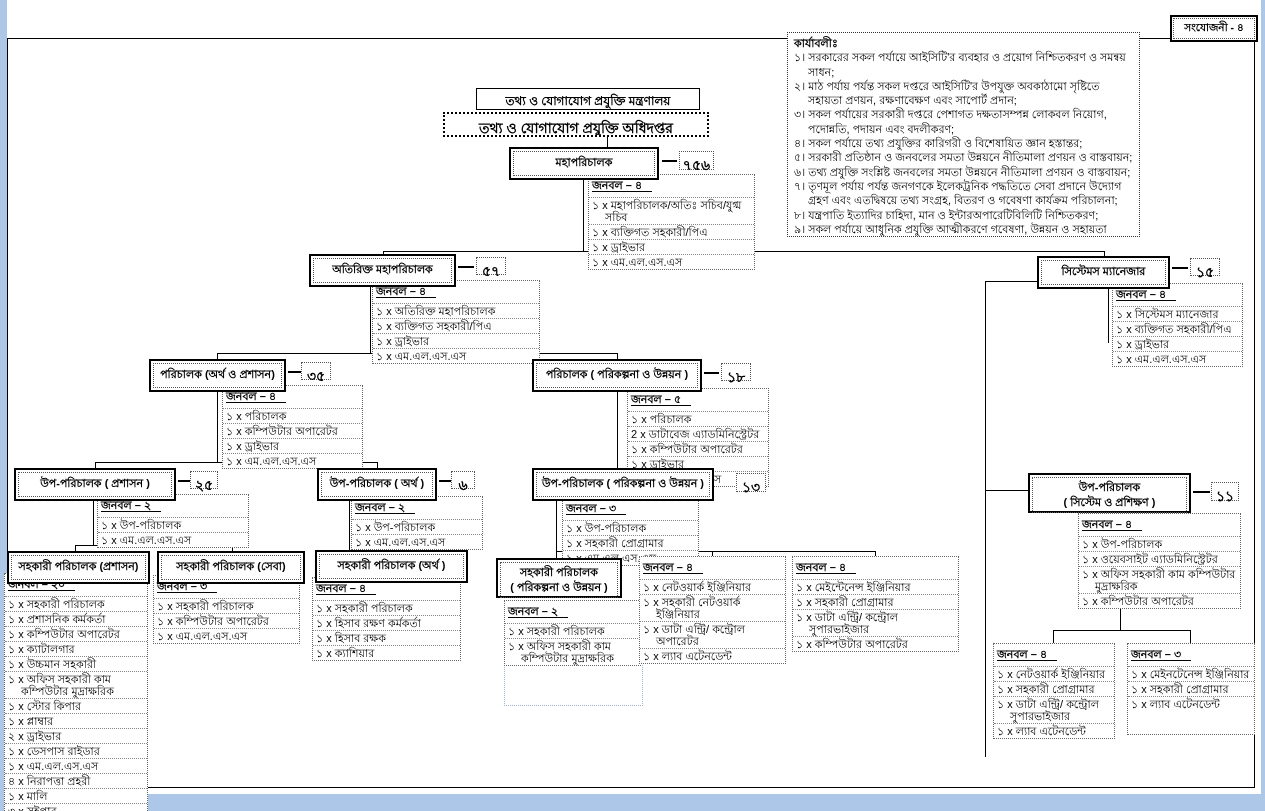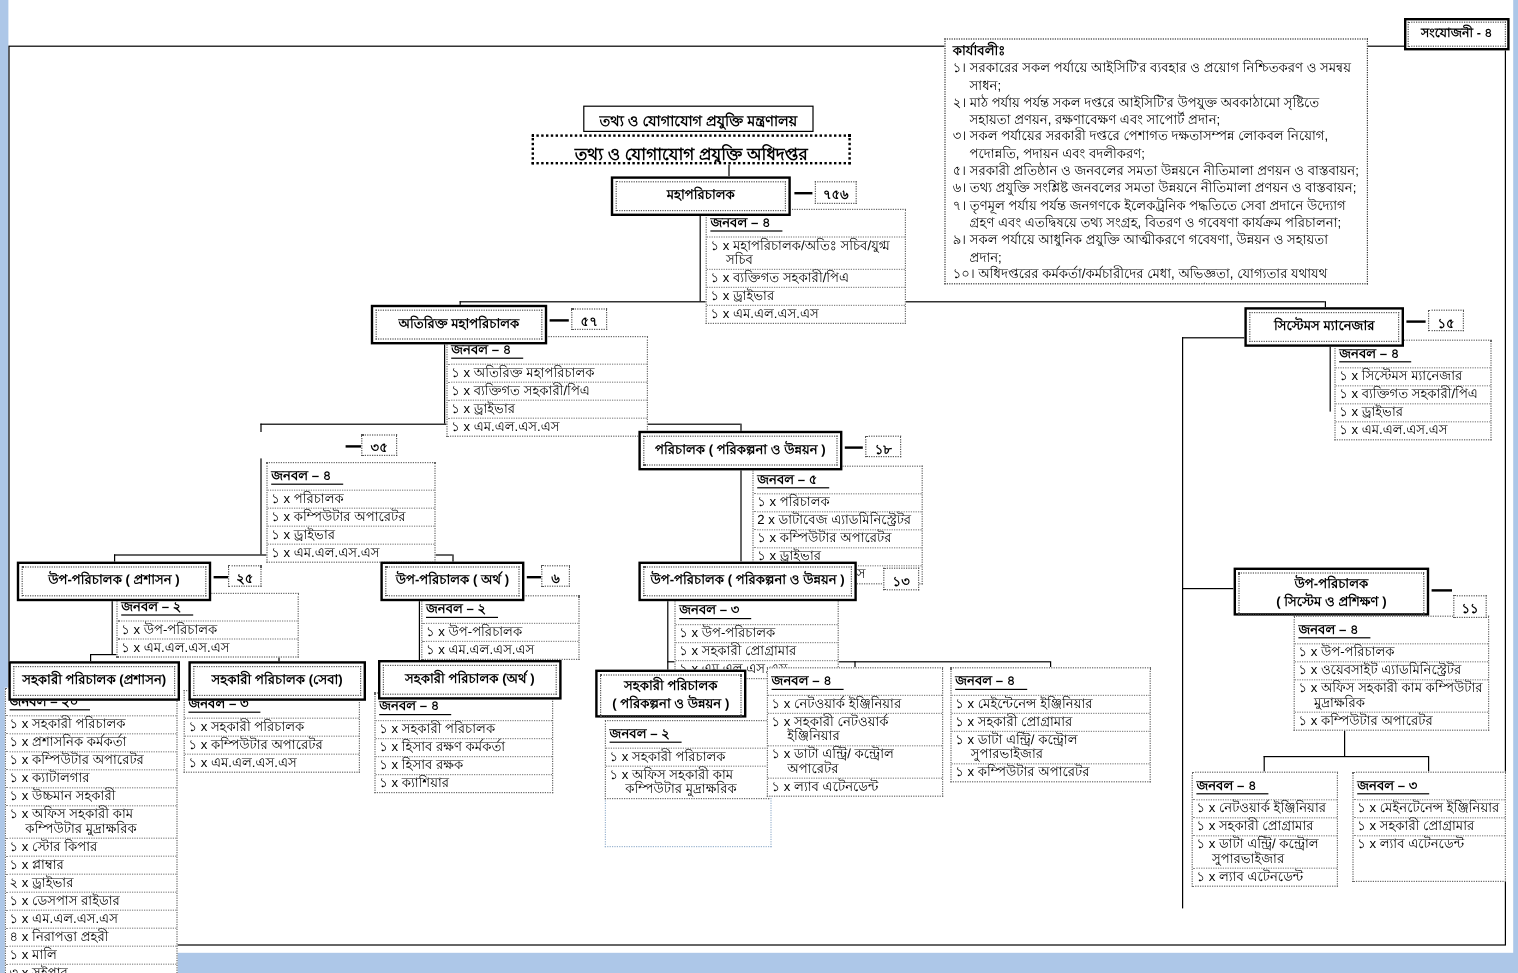--- a/index.html
+++ b/index.html
@@ -18,21 +18,21 @@
       font-size:14px;padding-top:3px;box-sizing:border-box;overflow:hidden;}
   .annex{position:absolute;border:2px solid #000;background:#fff;text-align:center;box-sizing:border-box;padding:1px;}
   .annex .in{display:block;border:1px dotted #555;font-size:10.5px;font-weight:bold;padding:1px 0;}
   .func{position:absolute;border:1px dotted #333;background:#fff;box-sizing:border-box;
         font-size:11px;line-height:14.3px;padding:3px 6px;overflow:hidden;}
   .func .fh{font-weight:bold;}
   .fi{padding-left:14px;text-indent:-14px;}
   .hdr{position:absolute;border:2px solid #000;background:#fff;text-align:center;box-sizing:border-box;padding:2px;z-index:3;}
   .hdr .in{display:block;border:1px dotted #555;font-weight:bold;font-size:11px;padding:2px 1px;overflow:hidden;white-space:nowrap;}
   .hdr.two .in{white-space:normal;line-height:15px;}
-  .num{position:absolute;border:1px dotted #555;background:#fff;text-align:center;font-size:11px;
+  .num{position:absolute;border:1px dotted #555;background:#fff;text-align:center;font-size:14px;
        font-weight:bold;box-sizing:border-box;padding-top:2px;z-index:3;}
   .staff{position:absolute;border:1px dotted #666;background:#fff;box-sizing:border-box;
          font-size:11px;z-index:2;}
   .rh{font-weight:bold;padding:2px 3px 1px 3px;}
   .rh span{border-bottom:1px solid #000;padding-right:10px;}
   .rw{padding:1px 3px;border-top:1px dotted #888;min-height:11px;line-height:12px;
       padding-left:16px;text-indent:-13px;}
   .ghost{position:absolute;border:1px dotted #9ab4cf;z-index:1;}
 </style>
 </head>
@@ -68,34 +68,36 @@
   <div class="vl" style="left:875px;top:551px;height:5px"></div>
   <div class="hl" style="left:985px;top:281px;width:123px"></div>
   <div class="vl" style="left:985px;top:281px;height:476px"></div>
   <div class="vl" style="left:1108px;top:280px;height:63px"></div>
   <div class="hl" style="left:985px;top:490px;width:43px"></div>
   <div class="vl" style="left:1120px;top:593px;height:37px"></div>
   <div class="hl" style="left:1053px;top:630px;width:137px"></div>
   <div class="vl" style="left:1053px;top:630px;height:13px"></div>
   <div class="vl" style="left:1190px;top:630px;height:13px"></div>
 
-  <div class="t2" style="left:486px;top:88px;width:192px;height:22px">তথ্য ও যোগাযোগ প্রযুক্তি মন্ত্রণালয়</div>
+  <div class="t2" style="left:476px;top:88px;width:224px;height:22px">তথ্য ও যোগাযোগ প্রযুক্তি মন্ত্রণালয়</div>
   <div class="t3" style="left:443px;top:112px;width:266px;height:25px">তথ্য ও যোগাযোগ প্রযুক্তি অধিদপ্তর</div>
   <div class="annex" style="left:1170px;top:15px;width:88px">
     <span class="in">সংযোজনী - ৪</span>
   </div>
 
   <div class="func" style="left:787px;top:32px;width:353px;height:205px">
     <div class="fh">কার্যাবলীঃ</div>
     <div class="fi">১। সরকারের সকল পর্যায়ে আইসিটি'র ব্যবহার ও প্রয়োগ নিশ্চিতকরণ ও সমন্বয় সাধন;</div>
     <div class="fi">২। মাঠ পর্যায় পর্যন্ত সকল দপ্তরে আইসিটি'র উপযুক্ত অবকাঠামো সৃষ্টিতে সহায়তা প্রণয়ন, রক্ষণাবেক্ষণ  এবং সাপোর্ট প্রদান;</div>
     <div class="fi">৩। সকল পর্যায়ের সরকারী দপ্তরে পেশাগত দক্ষতাসম্পন্ন লোকবল নিয়োগ, পদোন্নতি, পদায়ন এবং বদলীকরণ;</div>
+    <div class="fi">৪। সকল পর্যায়ে তথ্য প্রযুক্তির কারিগরী ও বিশেষায়িত জ্ঞান হস্তান্তর;</div>
     <div class="fi">৫। সরকারী প্রতিষ্ঠান ও জনবলের সমতা উন্নয়নে নীতিমালা প্রণয়ন ও বাস্তবায়ন;</div>
     <div class="fi">৬। তথ্য প্রযুক্তি সংশ্লিষ্ট জনবলের সমতা উন্নয়নে নীতিমালা প্রণয়ন ও বাস্তবায়ন;</div>
     <div class="fi">৭। তৃণমূল পর্যায় পর্যন্ত জনগণকে ইলেকট্রনিক পদ্ধতিতে সেবা প্রদানে উদ্যোগ গ্রহণ এবং এতদ্বিষয়ে তথ্য সংগ্রহ, বিতরণ ও গবেষণা কার্যক্রম পরিচালনা;</div>
+    <div class="fi">৮। যন্ত্রপাতি ইত্যাদির চাহিদা, মান ও ইন্টারঅপারেটিবিলিটি নিশ্চিতকরণ;</div>
     <div class="fi">৯। সকল পর্যায়ে আধুনিক প্রযুক্তি আত্মীকরণে গবেষণা, উন্নয়ন ও সহায়তা প্রদান;</div>
     <div class="fi">১০। অধিদপ্তরের কর্মকর্তা/কর্মচারীদের মেধা, অভিজ্ঞতা, যোগ্যতার যথাযথ মূল্যায়নের মাধ্যমে  যথাযথ  মর্যাদা প্রদান ও স্বার্থ  সংরক্ষণ;</div>
   </div>
 
   <div class="hdr" style="left:509px;top:147px;width:150px">
     <span class="in">মহাপরিচালক</span>
   </div>
   <div class="tick" style="left:662px;top:160px;width:15px"></div>
   <div class="num" style="left:679px;top:151px;width:35px;height:19px">৭৫৬</div>
   <div class="staff" style="left:588px;top:174px;width:167px">
@@ -125,20 +127,23 @@
   <div class="tick" style="left:1172px;top:267px;width:16px"></div>
   <div class="num" style="left:1190px;top:258px;width:30px;height:18px">১৫</div>
   <div class="staff" style="left:1112px;top:283px;width:131px">
     <div class="rh"><span>জনবল – ৪</span></div>
     <div class="rw">১ x সিস্টেমস ম্যানেজার</div>
     <div class="rw">১ x ব্যক্তিগত সহকারী/পিএ</div>
     <div class="rw">১ x ড্রাইভার</div>
     <div class="rw">১ x এম.এল.এস.এস</div>
   </div>
 
+  <div class="hdr" style="left:149px;top:359px;width:137px">
+    <span class="in">পরিচালক (অর্থ ও প্রশাসন)</span>
+  </div>
   <div class="tick" style="left:288px;top:371px;width:13px"></div>
   <div class="num" style="left:301px;top:362px;width:30px;height:18px">৩৫</div>
   <div class="staff" style="left:222px;top:385px;width:141px">
     <div class="rh"><span>জনবল – ৪</span></div>
     <div class="rw">১ x পরিচালক</div>
     <div class="rw">১ x কম্পিউটার অপারেটর</div>
     <div class="rw">১ x ড্রাইভার</div>
     <div class="rw">১ x এম.এল.এস.এস</div>
   </div>
 
@@ -188,21 +193,21 @@
     <div class="rw">১ x উপ-পরিচালক</div>
     <div class="rw">১ x সহকারী প্রোগ্রামার</div>
     <div class="rw">১ x এম.এল.এস.এস</div>
   </div>
 
   <div class="hdr two" style="left:1028px;top:473px;width:163px;height:40px">
     <span class="in"><span>উপ-পরিচালক</span><br>
     <span>( সিস্টেম ও প্রশিক্ষণ )</span></span>
   </div>
   <div class="tick" style="left:1193px;top:491px;width:17px"></div>
-  <div class="num" style="left:1211px;top:496px;width:28px;height:19px">১১</div>
+  <div class="num" style="left:1211px;top:482px;width:28px;height:19px">১১</div>
   <div class="staff" style="left:1078px;top:513px;width:163px">
     <div class="rh"><span>জনবল – ৪</span></div>
     <div class="rw">১ x উপ-পরিচালক</div>
     <div class="rw">১ x ওয়েবসাইট এ্যাডমিনিস্ট্রেটর</div>
     <div class="rw">১ x অফিস সহকারী কাম কম্পিউটার মুদ্রাক্ষরিক</div>
     <div class="rw">১ x কম্পিউটার অপারেটর</div>
   </div>
 
   <div class="hdr" style="left:7px;top:551px;width:143px">
     <span class="in">সহকারী পরিচালক (প্রশাসন)</span>

